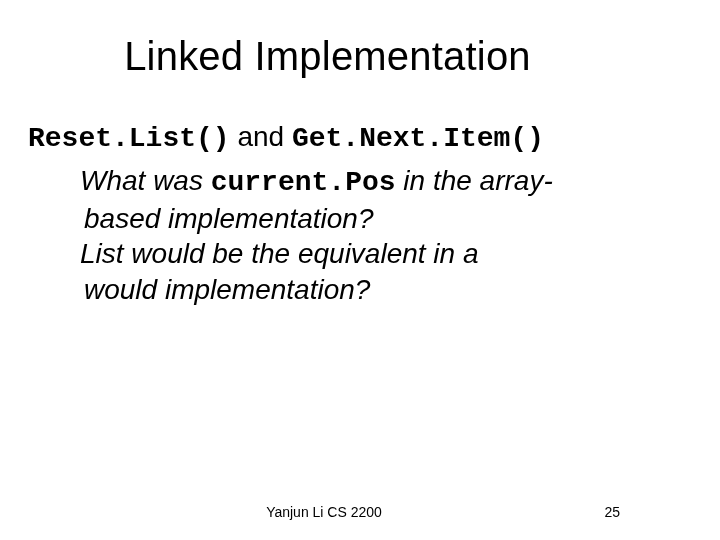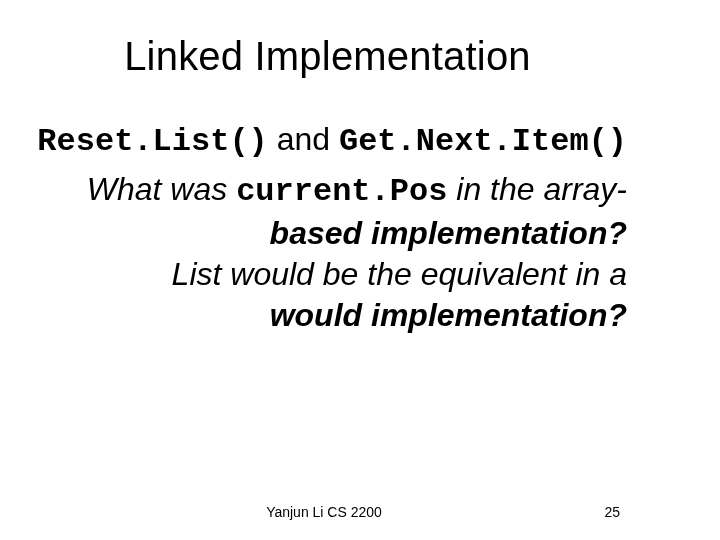--- a/index.html
+++ b/index.html
@@ -1,23 +1,23 @@
 <!DOCTYPE html>
 <html><head>
 <meta charset="utf-8">
 <style>
   * { margin: 0; padding: 0; box-sizing: border-box; }
   html, body { width: 720px; height: 540px; background: #fff; font-family: Arial, Helvetica, sans-serif; color: #000; }
   .slide { position: relative; width: 648px; height: 540px; padding: 30px 21px 20px 28px; }
   .title { font-size: 40px; font-weight: 400; text-align: center; margin-top: 4px; margin-bottom: 40px; letter-spacing: 0.2px; }
-  .body { font-size: 32px; line-height: 1.28; text-align: right; }
+  .body { font-size: 28px; line-height: 1.28; }
   .mono { font-family: "Courier New", Courier, monospace; font-weight: bold; }
   .line1 { margin-bottom: 6px; }
-  .para { font-style: italic; margin-left: 40px; text-indent: -0px; }
-  .para-indent { font-style: italic; margin-left: 108px; font-weight: bold; }
+  .para { font-style: italic; margin-left: 52px; text-indent: -0px; }
+  .para-indent { font-style: italic; margin-left: 56px; }
   .footer { position: absolute; bottom: 20px; left: 0; width: 100%; font-size: 14px; color: #000; }
   .footer-center { text-align: center; }
   .footer-right { position: absolute; right: 28px; bottom: 0; margin-left: 13px; }
   .i { font-style: italic; }
 </style>
 </head>
 <body>
 
 <div class="slide">
 

